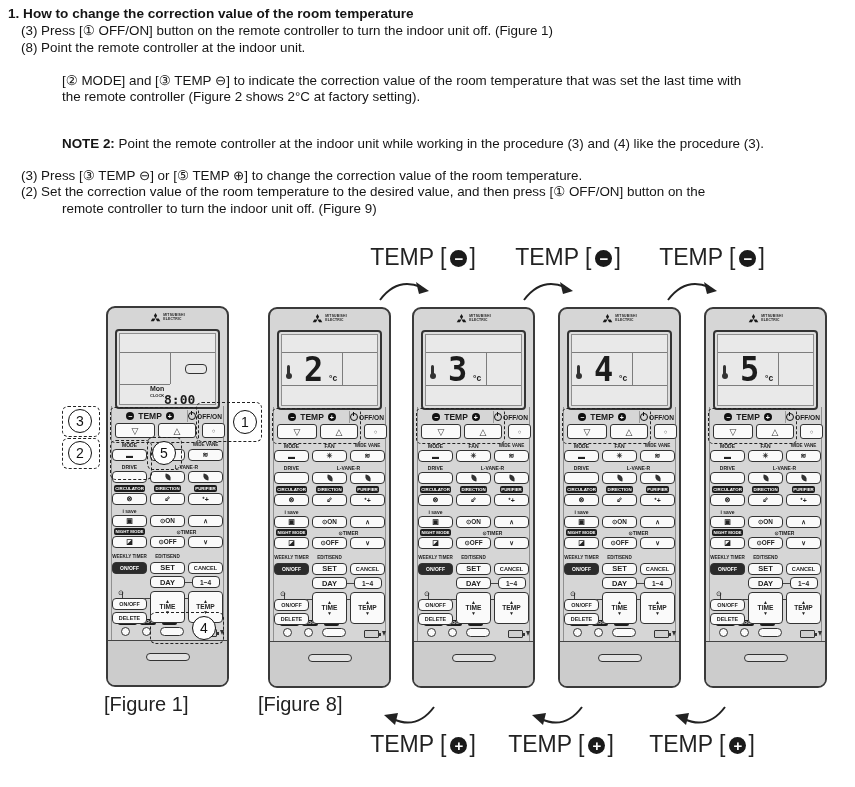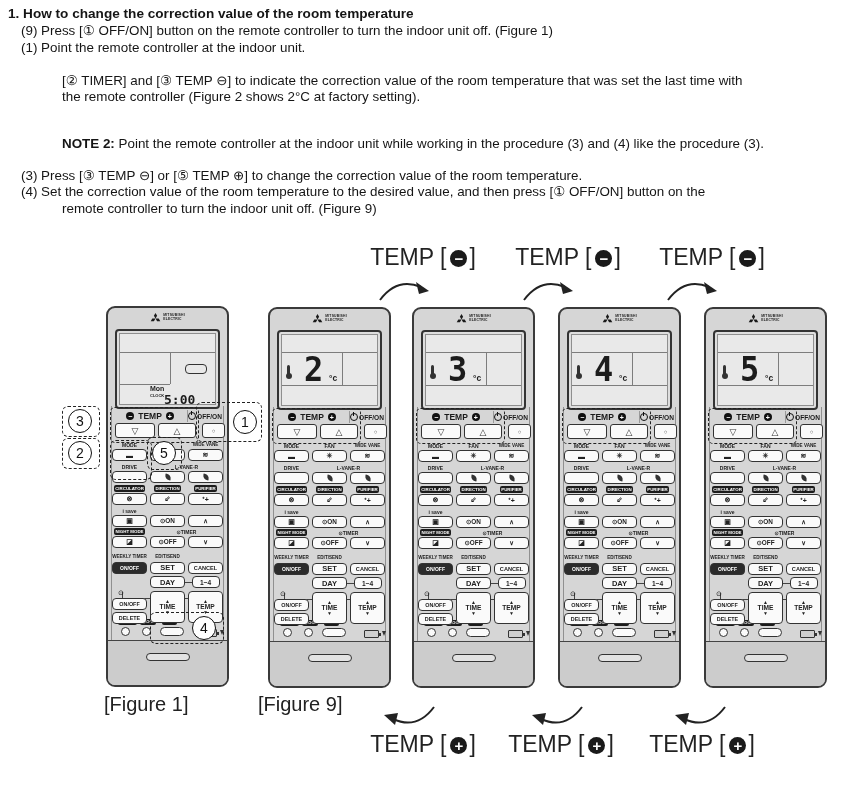--- a/index.html
+++ b/index.html
@@ -94,27 +94,27 @@
   .dash{position:absolute;border:1.6px dashed #222;border-radius:6px;z-index:4;}
   .co{position:absolute;width:22px;height:22px;border:1.6px solid #111;border-radius:50%;background:#fff;
       display:flex;align-items:center;justify-content:center;font-size:14px;color:#111;z-index:5;}
 </style>
 </head>
 <body>
 
 <div class="canvas">
 
   <div class="line title" style="left:8px;top:6px;">1. How to change the correction value of the room temperature</div>
-  <div class="line" style="left:21px;top:23px;">(9) Press [① OFF/ON] button on the remote controller to turn the indoor unit off. (Figure 1)</div>
-  <div class="line" style="left:21px;top:39.5px;">(1) Point the remote controller at the indoor unit.</div>
-  <div class="line" style="left:62px;top:72.5px;">[② TIMER] and [③ TEMP ⊖] to indicate the correction value of the room temperature that was set the last time with</div>
+  <div class="line" style="left:21px;top:23px;">(3) Press [① OFF/ON] button on the remote controller to turn the indoor unit off. (Figure 1)</div>
+  <div class="line" style="left:21px;top:39.5px;">(8) Point the remote controller at the indoor unit.</div>
+  <div class="line" style="left:62px;top:72.5px;">[② MODE] and [③ TEMP ⊖] to indicate the correction value of the room temperature that was set the last time with</div>
   <div class="line" style="left:62px;top:89px;">the remote controller (Figure 2 shows 2°C at factory setting).</div>
   <div class="line" style="left:62px;top:136px;"><b>NOTE 2:</b><span> Point the remote controller at the indoor unit while working in the procedure (3) and (4) like the procedure (3).</span></div>
   <div class="line" style="left:21px;top:167.5px;">(3) Press [③ TEMP ⊖] or [⑤ TEMP ⊕] to change the correction value of the room temperature.</div>
-  <div class="line" style="left:21px;top:184px;">(4) Set the correction value of the room temperature to the desired value, and then press [① OFF/ON] button on the</div>
+  <div class="line" style="left:21px;top:184px;">(2) Set the correction value of the room temperature to the desired value, and then press [① OFF/ON] button on the</div>
   <div class="line" style="left:62px;top:200.5px;">remote controller to turn the indoor unit off. (Figure 9)</div>
 
   <div class="diagram">
 
     <div class="big-label" style="left:343px;top:244px;"><span>TEMP [</span><span class="bsym">−</span><span>]</span></div>
     <div class="big-label" style="left:488px;top:244px;"><span>TEMP [</span><span class="bsym">−</span><span>]</span></div>
     <div class="big-label" style="left:632px;top:244px;"><span>TEMP [</span><span class="bsym">−</span><span>]</span></div>
 
     <svg class="arc" style="left:377px;top:277px;" width="58" height="25">
         <path d="M3,23 Q20,0 44,10" stroke="#222" stroke-width="2" fill="none"></path>
@@ -146,21 +146,21 @@
     <div class="lcd">
       <div class="lcd-in">
 
         <div class="display-clock">
           <div class="hline" style="left:0;right:0;top:18px;"></div>
           <div class="vline" style="left:50px;top:18px;height:32px;"></div>
           <div class="hline" style="left:0;width:50px;top:50px;"></div>
           <div class="batt-pill"></div>
           <div class="day">Mon</div>
           <div class="clk-lab">CLOCK</div>
-          <div class="time">5:00</div>
+          <div class="time">8:00</div>
         </div>
       </div>
     </div>
     <div class="temp-row">
       <div class="temp-grp">
         <span class="csym">−</span>
         <span class="temp-word">TEMP</span>
         <span class="csym">+</span>
       </div>
       <div class="offon-grp">
@@ -1313,21 +1313,21 @@
     <div class="co" style="left:68px;top:441px;">2</div>
     <div class="dash" style="left:110px;top:440px;width:40px;height:38px;"></div>
     <div class="dash" style="left:147px;top:437px;width:33px;height:31px;"></div>
     <div class="co" style="left:152px;top:441px;">5</div>
     <div class="dash" style="left:196px;top:402px;width:64px;height:38px;"></div>
     <div class="co" style="left:233px;top:410px;">1</div>
     <div class="dash" style="left:150px;top:612px;width:72px;height:30px;"></div>
     <div class="co" style="left:192px;top:616px;">4</div>
 
     <div class="fig-label" style="left:104px;top:693px;">[Figure 1]</div>
-    <div class="fig-label" style="left:258px;top:693px;">[Figure 9]</div>
+    <div class="fig-label" style="left:258px;top:693px;">[Figure 8]</div>
 
     <svg class="arc" style="left:379px;top:703px;" width="58" height="28">
         <path d="M55,4 Q38,27 14,16" stroke="#222" stroke-width="2" fill="none"></path>
         <polygon points="5,12 19,10 16,22" fill="#222"></polygon>
       </svg>
     <svg class="arc" style="left:527px;top:703px;" width="58" height="28">
         <path d="M55,4 Q38,27 14,16" stroke="#222" stroke-width="2" fill="none"></path>
         <polygon points="5,12 19,10 16,22" fill="#222"></polygon>
       </svg>
     <svg class="arc" style="left:670px;top:703px;" width="58" height="28">

